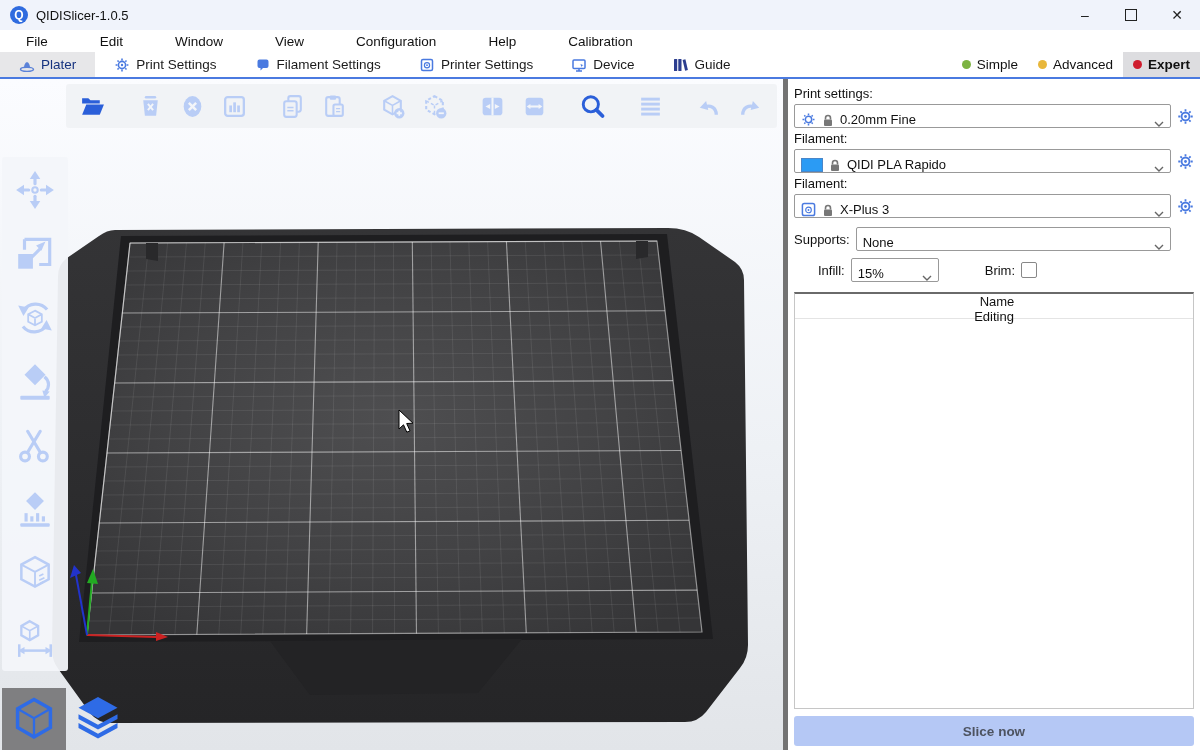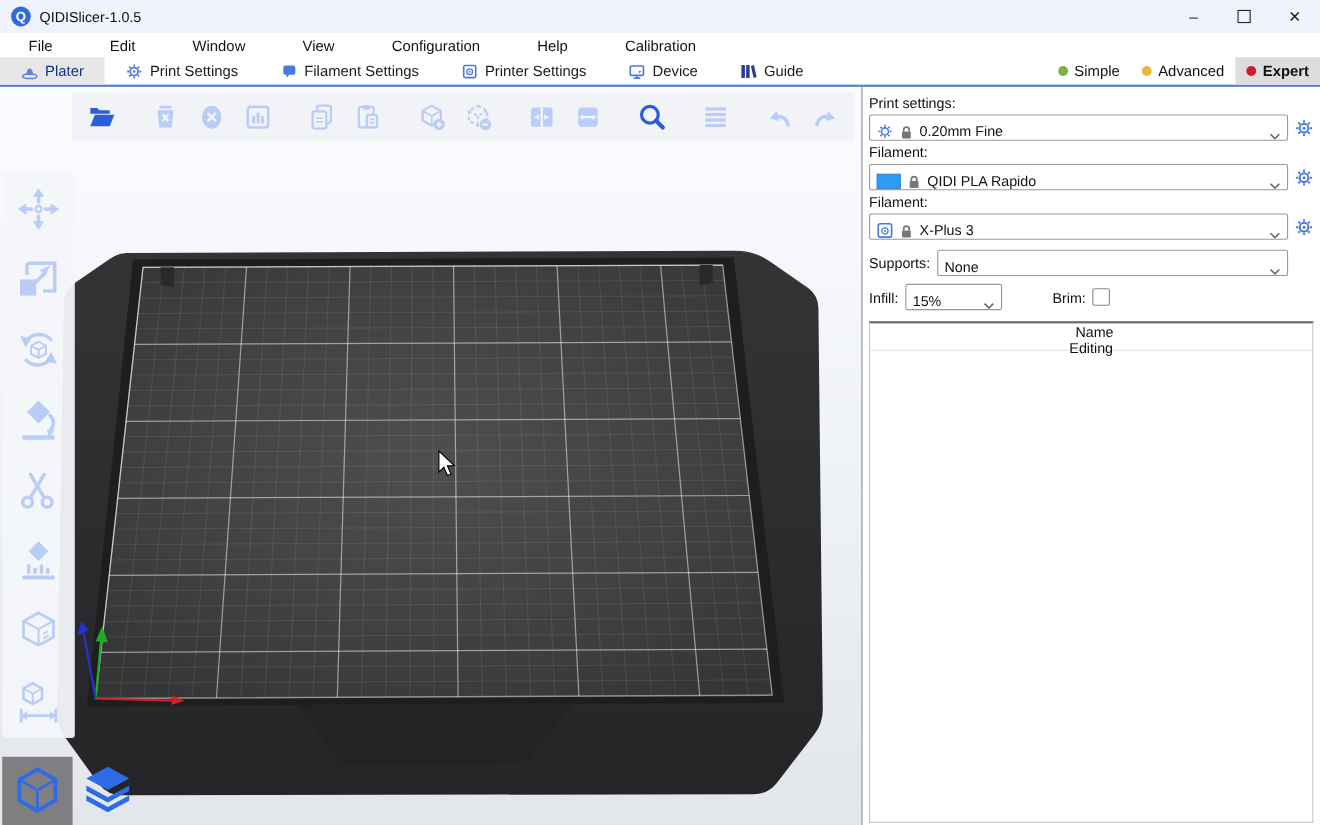--- a/index.html
+++ b/index.html
@@ -40,32 +40,32 @@
   .tb-gap{width:7px;}
   
   .gizmo-bar{position:absolute;left:2px;top:78px;width:66px;background:rgba(243,245,250,.95);
              border-radius:3px;display:flex;flex-direction:column;align-items:center;padding:12px 0;gap:22px;}
   .gz-btn{width:44px;height:42px;display:flex;align-items:center;justify-content:center;}
   
   .view-btns{position:absolute;left:2px;bottom:0;display:flex;}
   .view-btn{width:64px;height:62px;display:flex;align-items:center;justify-content:center;}
   .view-btn.active{background:#7f7f81;}
   
-  .right-panel{width:417px;box-sizing:border-box;border-left:1px solid #737373;background:#fff;
+  .right-panel{width:417px;box-sizing:border-box;border-left:5px solid #737373;background:#fff;
                padding:4px 6px 2px 6px;display:flex;flex-direction:column;font-size:13px;}
   .panel-label{margin:3px 0;}
   .combo-row{display:flex;align-items:center;}
   .combo{flex:1;height:22px;border:1px solid #999;border-radius:2px;background:#fff;
          display:flex;align-items:flex-end;gap:6px;padding:0 6px;}
   .combo .chev{margin-left:auto;}
   .gear-btn{width:18px;height:18px;margin-left:5px;display:flex;align-items:center;justify-content:center;}
   .swatch{width:22px;height:14px;background:#2b9bf4;border:1px solid #4a86c8;box-sizing:border-box;}
   .supports-row{display:flex;align-items:center;margin-top:9px;}
   .supports-row .combo{margin-left:6px;margin-right:23px;}
-  .infill-row{display:flex;align-items:center;margin-top:7px;}
+  .infill-row{display:flex;align-items:center;margin-top:7px;margin-left:24px;}
   .combo-small{width:74px;flex:none;margin-left:6px;}
   .brim-label{margin-left:46px;}
   .checkbox{width:14px;height:14px;border:1px solid #888;border-radius:2px;margin-left:6px;background:#fff;}
   .object-list{flex:1;margin-top:10px;border:1px solid #c6c6c6;border-top:2px solid #6a6a6a;
                display:flex;flex-direction:column;}
   .ol-header{display:flex;height:24px;align-items:center;border-bottom:1px solid #e4e4e4;flex-direction:column;}
   .ol-name{flex:1;padding-left:6px;}
   .ol-mid{width:30px;height:100%;border-left:1px solid #ddd;border-right:1px solid #ddd;box-sizing:border-box;}
   .ol-editing{width:182px;text-align:center;}
   .ol-body{flex:1;}
@@ -576,14 +576,15 @@
 
     <div class="object-list">
       <div class="ol-header">
         <div class="ol-name">Name</div>
         <div class="ol-mid"></div>
         <div class="ol-editing">Editing</div>
       </div>
       <div class="ol-body"></div>
     </div>
 
+    <div class="slice-btn">Slice now</div>
   </div>
 </div>
 
 </body></html>

